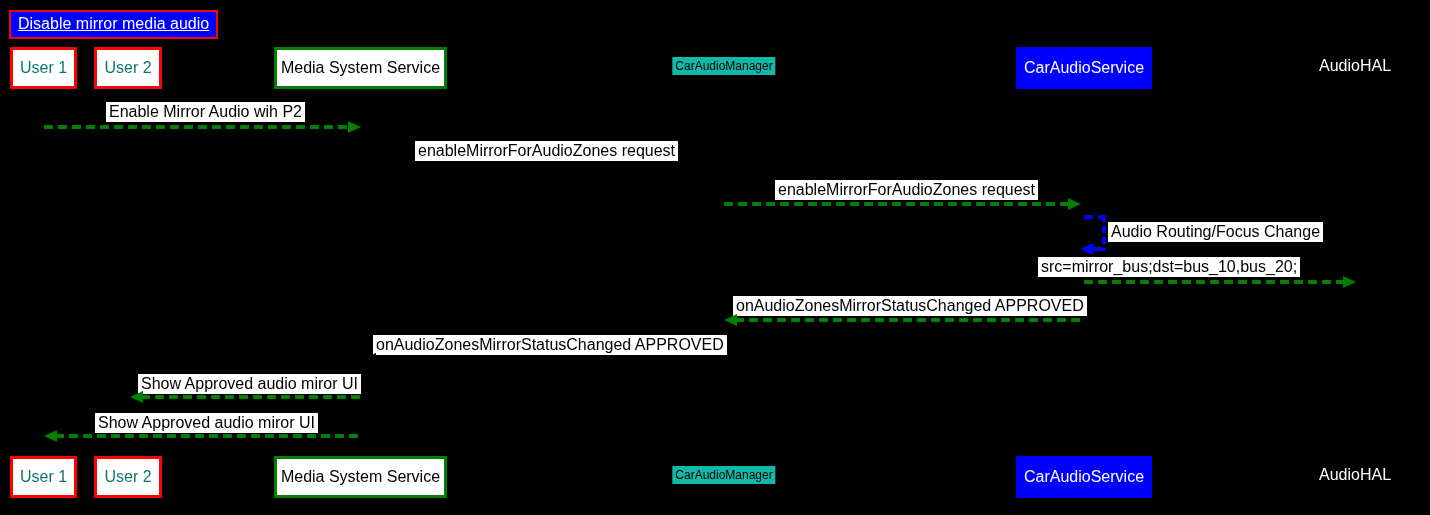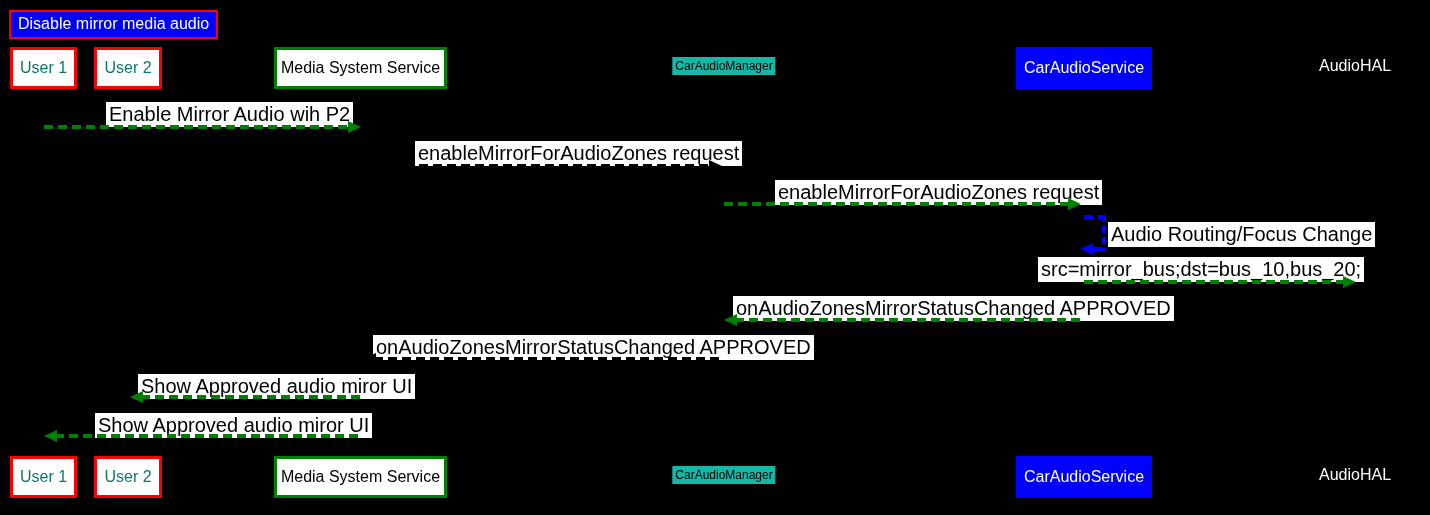--- a/index.html
+++ b/index.html
@@ -3,40 +3,40 @@
 <meta charset="utf-8">
 <style>
   html, body { margin:0; padding:0; background:#000; }
   .stage {
     position:relative; width:1430px; height:515px; background:#000;
     font-family:"Liberation Sans", sans-serif; overflow:hidden;
   }
   .title-box {
     position:absolute; left:9px; top:10px;
     background:#0000ff; border:2px solid #ff0000; color:#fff;
-    font-size:16px; padding:3px 7px 4px 7px; white-space:nowrap;
+    font-size:16px; padding:3px 7px 4px 7px; white-space:nowrap;text-decoration:underline;
   }
   .actor {
     position:absolute; height:42px; box-sizing:border-box;
     display:flex; align-items:center; justify-content:center;
     font-size:16px; white-space:nowrap;
   }
   .red-box   { background:#fff; border:3px solid #ff0000; color:#0f766e; }
   .green-box { background:#fff; border:3px solid #008000; color:#000; }
   .blue-box  { background:#0000ff; color:#fff; }
   .white-label {
     position:absolute; background:#14b8a6; color:#000; font-size:12px;
     padding:2px 3px; white-space:nowrap; transform:translateX(-50%);
   }
   .plain-text {
     position:absolute; color:#fff; font-size:16px;
     white-space:nowrap; transform:translateX(-50%);
   }
   .msg-label {
-    position:absolute; background:#fff; color:#000; font-size:20px;
+    position:absolute; background:#fff; color:#000; font-size:16px;
     padding:1px 3px; white-space:nowrap;
   }
   .dash { position:absolute; }
   .head {
     position:absolute; width:0; height:0;
     border-top:6px solid transparent; border-bottom:6px solid transparent;
   }
 </style>
 </head>
 <body>

